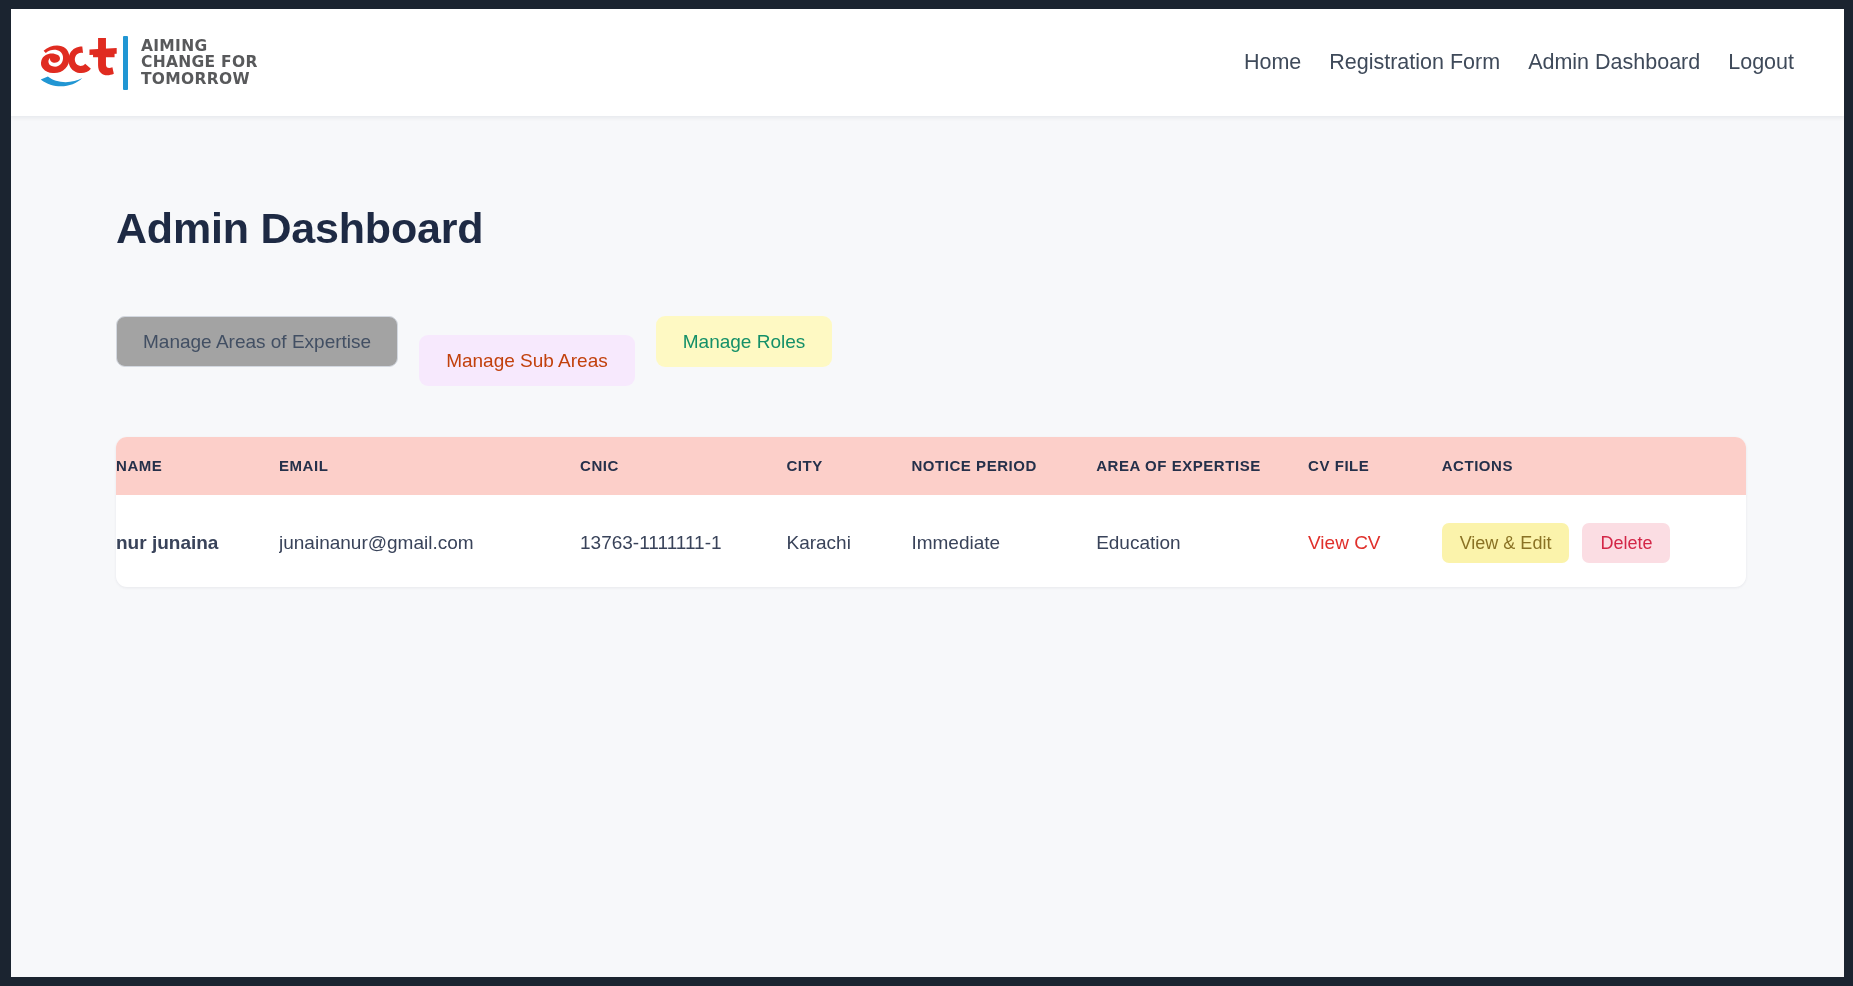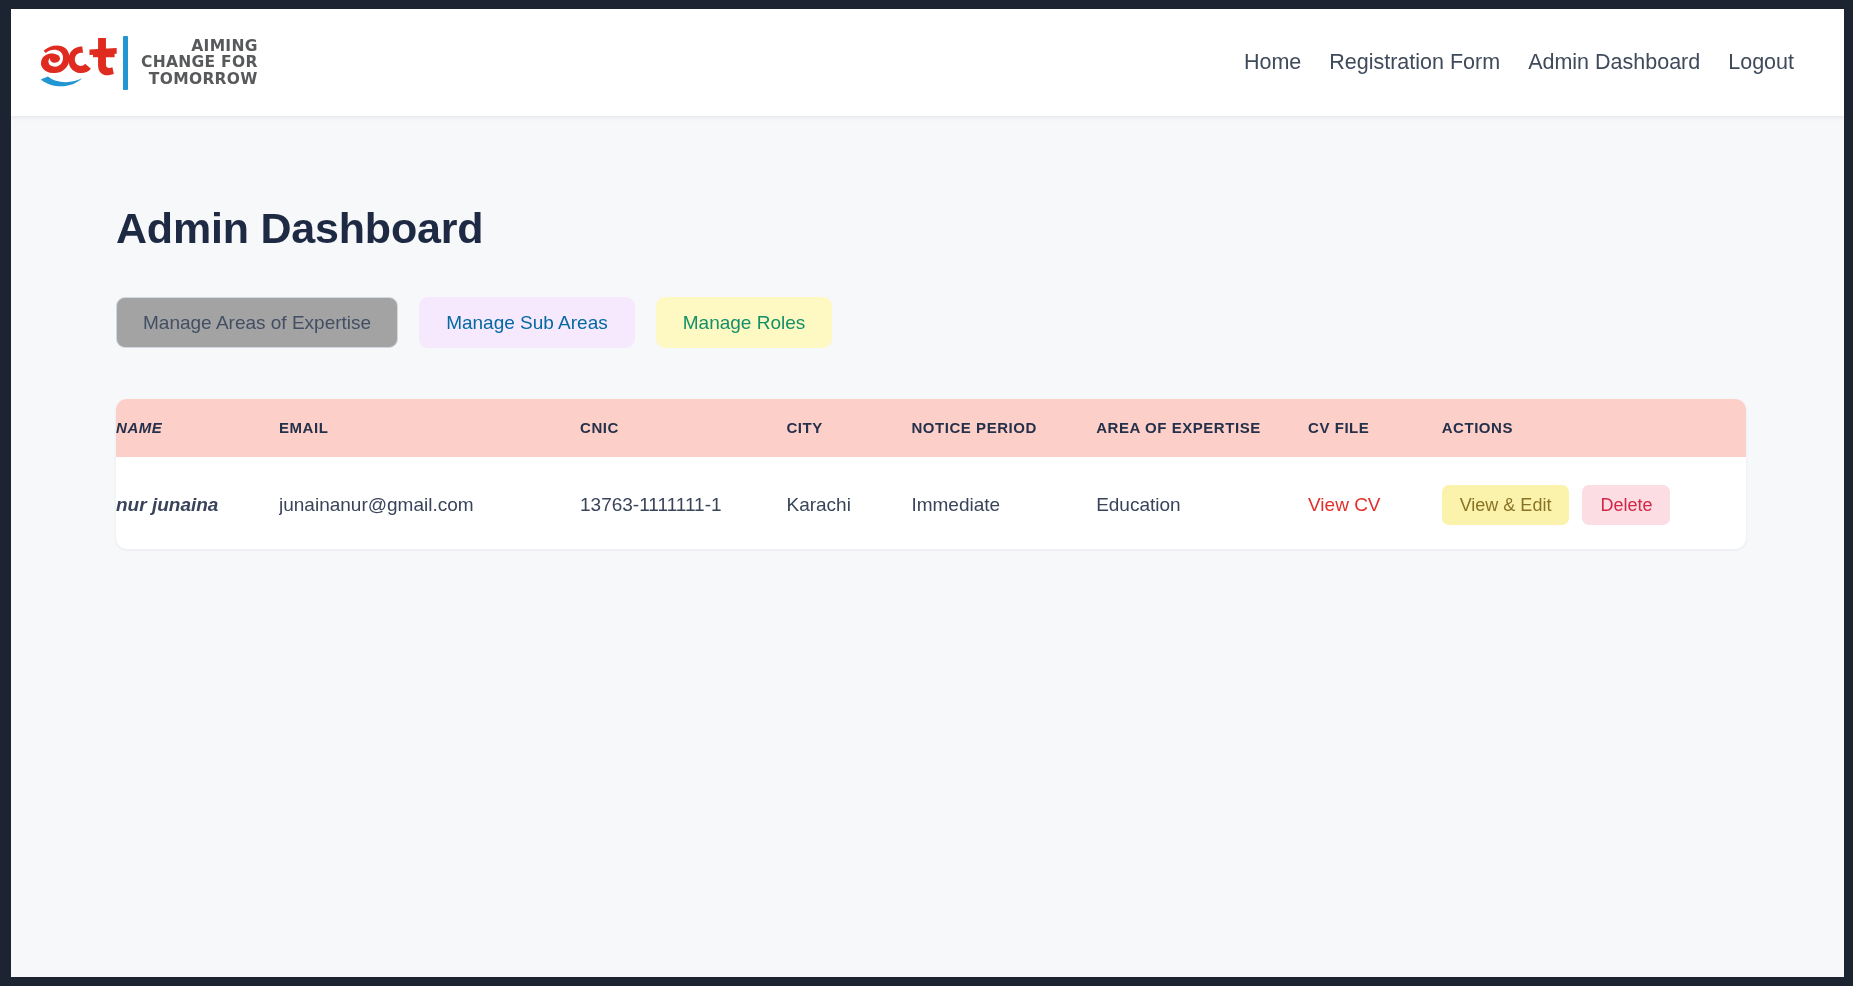--- a/index.html
+++ b/index.html
@@ -61,21 +61,20 @@
     background: #2196d3;
     margin: 0 13px 0 2px;
     border-radius: 1px;
     flex: none;
   }
   .brand-words {
     display: flex;
     flex-direction: column;
     justify-content: center;
     line-height: 1.07;
-    align-items: flex-end;
   }
   .brand-words span {
     font-family: "DejaVu Sans", sans-serif;
     font-size: 15.5px;
     font-weight: 700;
     letter-spacing: 0.3px;
     color: #58595b;
     white-space: nowrap;
   }
 
@@ -116,21 +115,21 @@
     font-family: "Liberation Sans", sans-serif;
     font-size: 19px;
     border-radius: 9px;
     padding: 15px 26px;
     border: 1px solid transparent;
     cursor: pointer;
     line-height: 1;
     white-space: nowrap;
   }
   .pill-btn.gray   { background: #a3a3a3; border-color: #d3d8e0; color: #424f63; }
-  .pill-btn.purple { background: #f7e9fd; color: #0369a1; }
+  .pill-btn.purple { background: #f7e9fd; color: #c2410c; margin-top: 38px; }
   .pill-btn.green  { background: #fef9c3; color: #149068; }
   .pill-btn.orange { background: #fde5c4; color: #d2541f; }
 
   
   .table-card {
     width: 1630px;
     background: #ffffff;
     border-radius: 11px;
     box-shadow: 0 1px 3px rgba(25,35,55,0.07);
     overflow: hidden;
@@ -167,21 +166,21 @@
   
   col.c-name   { width: 150px; }
   col.c-email  { width: 277px; }
   col.c-cnic   { width: 190px; }
   col.c-city   { width: 115px; }
   col.c-notice { width: 170px; }
   col.c-area   { width: 195px; }
   col.c-cv     { width: 123px; }
   col.c-act    { width: 280px; }
 
-  th.pad-left, td.pad-left { padding-left: 31px; font-style: italic; }
+  th.pad-left, td.pad-left { padding-left: 31px; }
 
   .cv-link {
     color: #e0302b;
     text-decoration: none;
     font-size: 19px;
     cursor: pointer;
   }
 
   .row-actions {
     display: flex;

